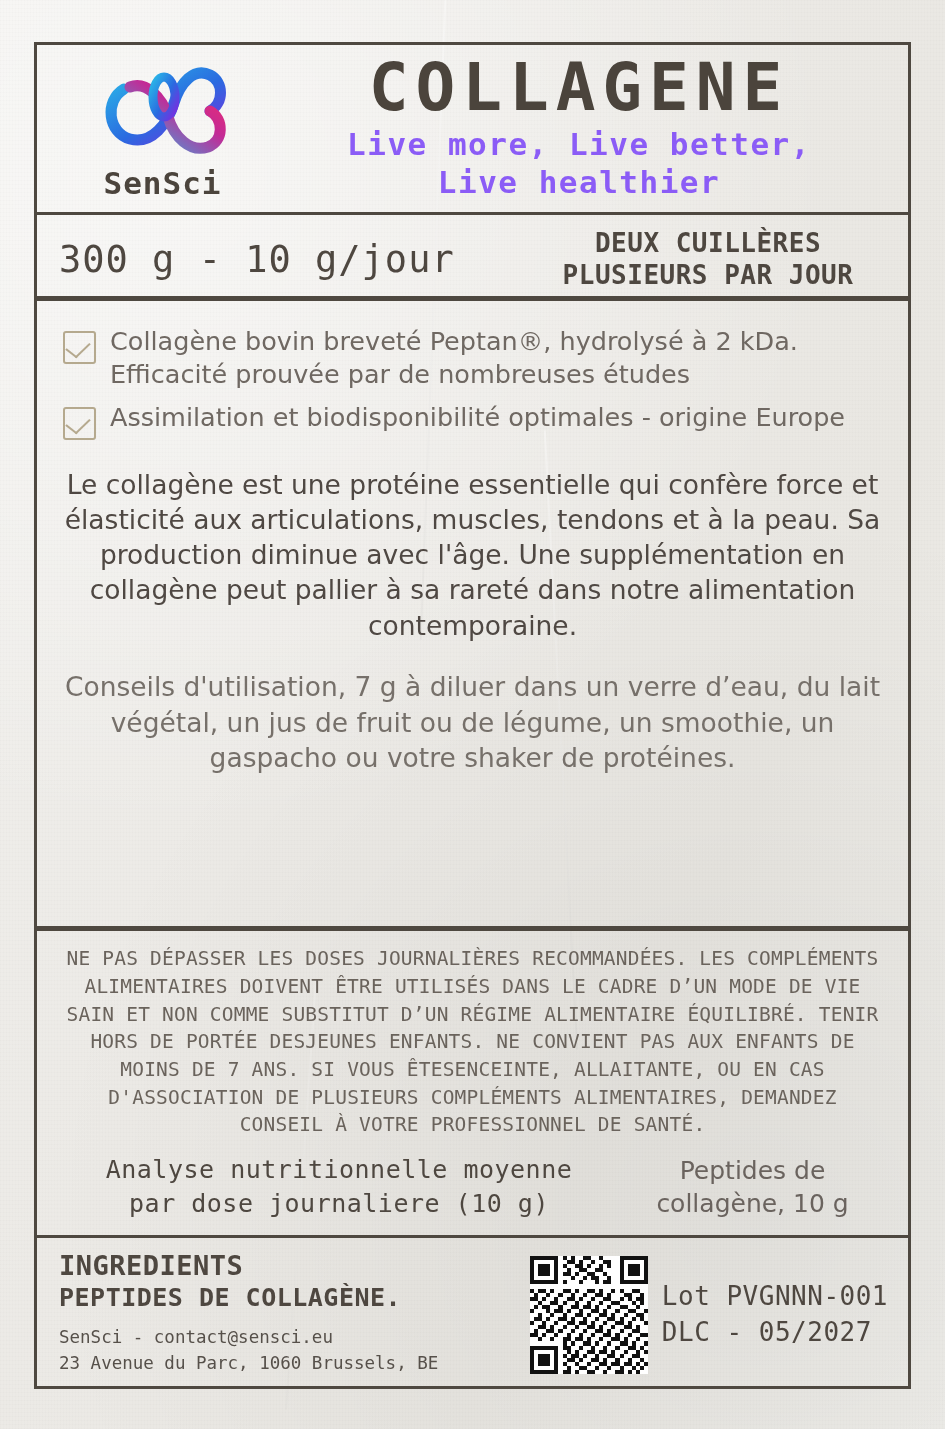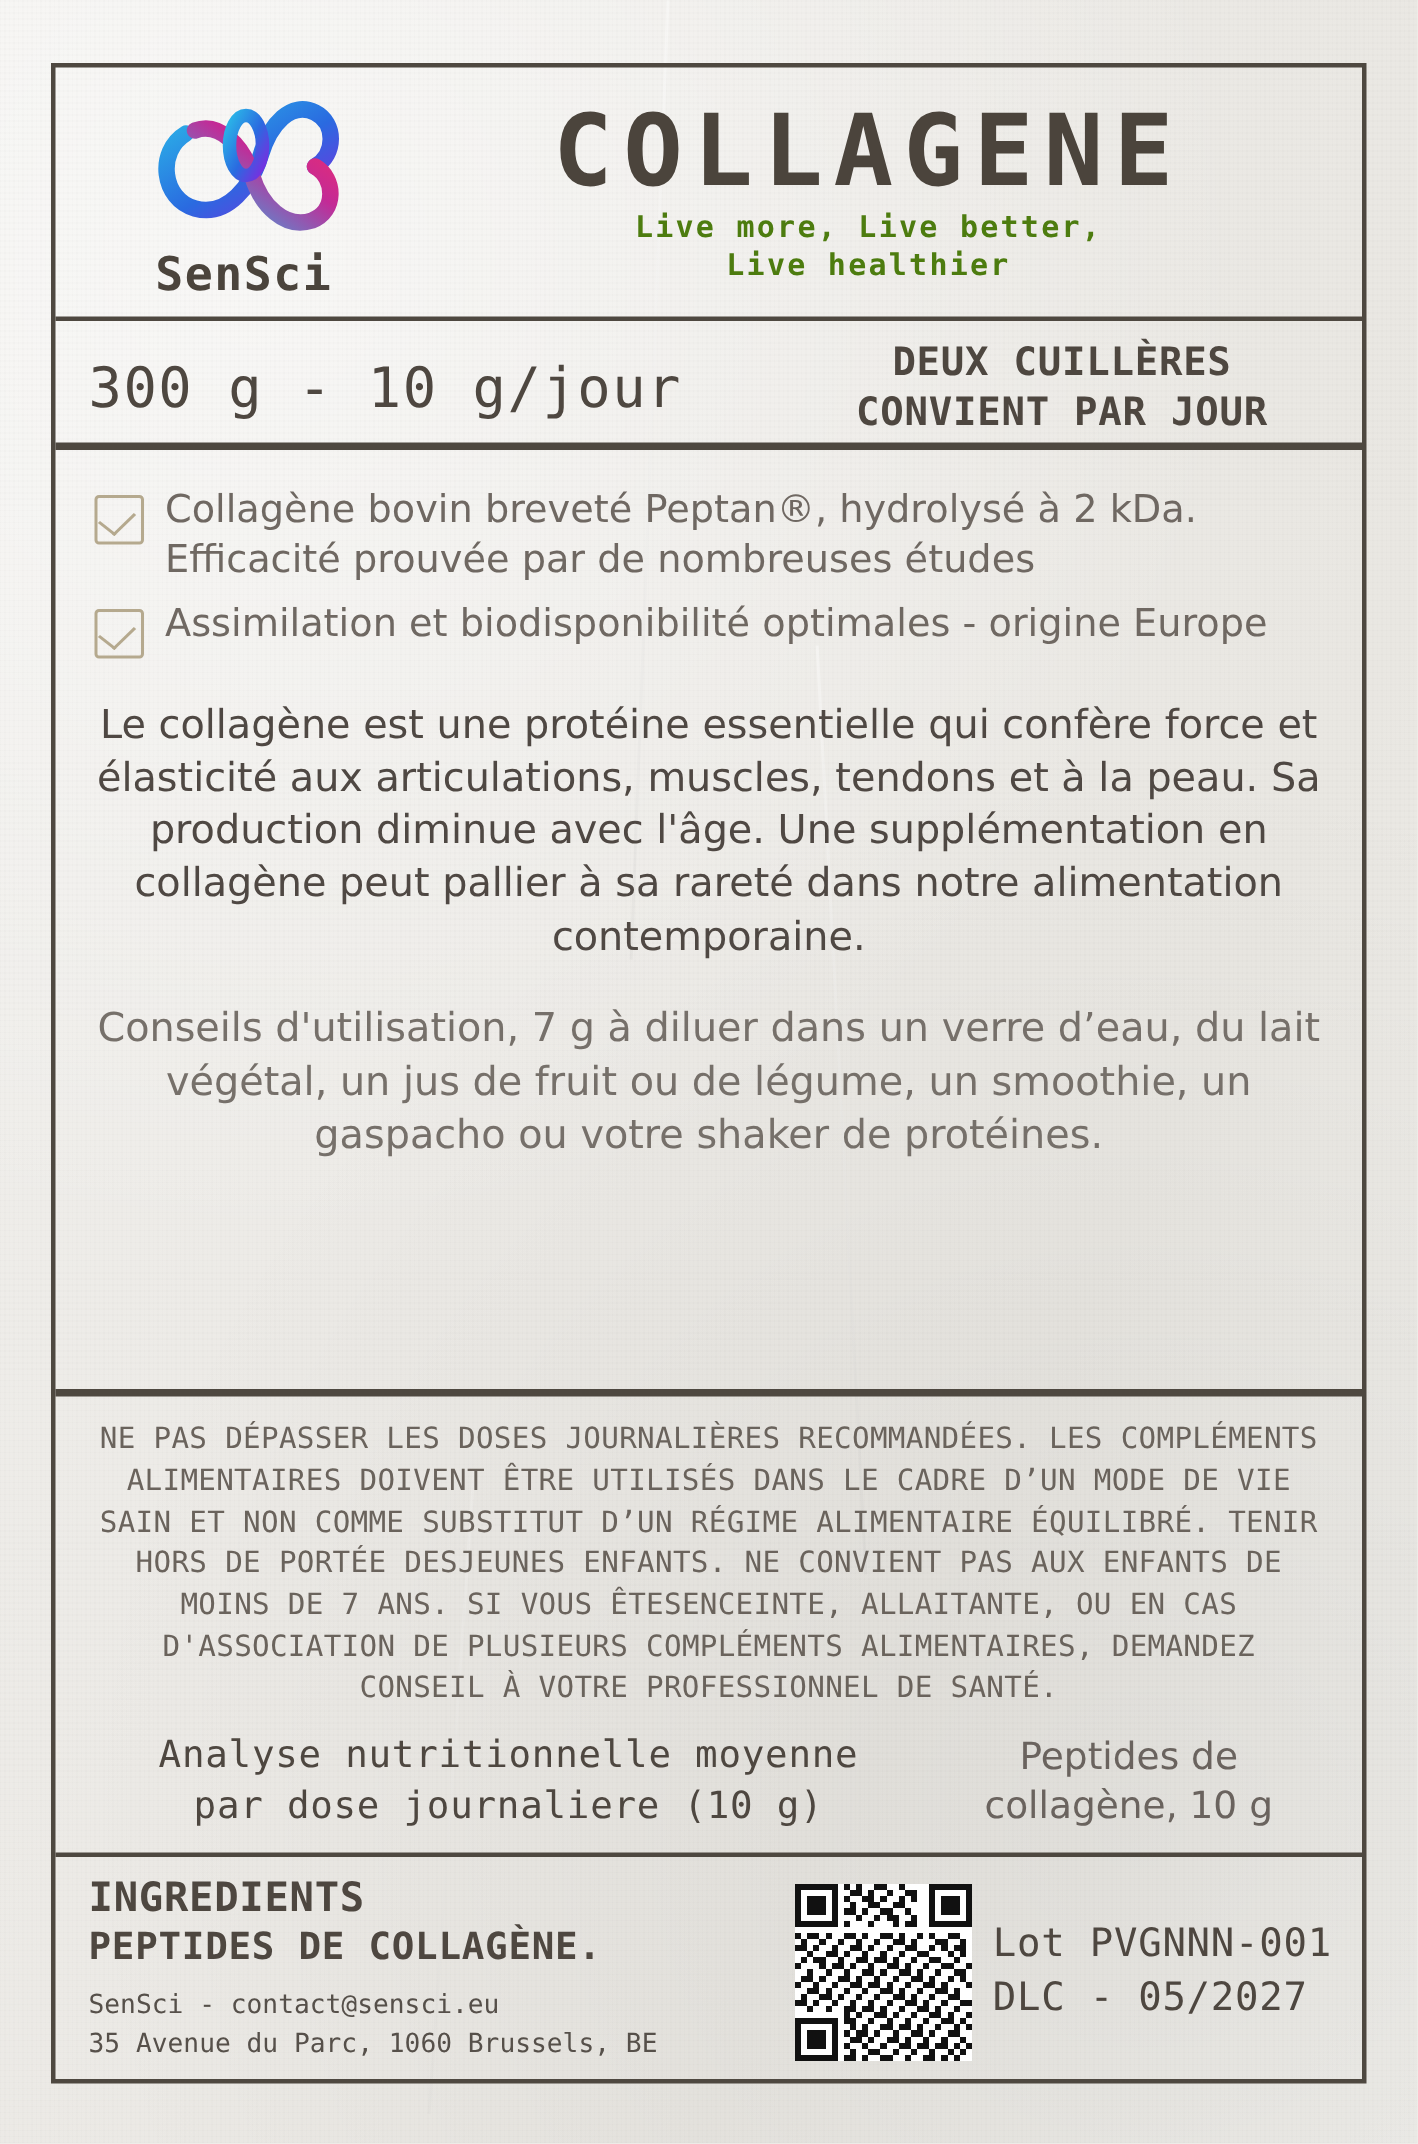--- a/index.html
+++ b/index.html
@@ -100,23 +100,23 @@
     font-weight: bold;
     font-size: 66px;
     letter-spacing: 7px;
     color: #4b443c;
     line-height: 1.05;
     margin-bottom: 4px;
   }
   .tagline {
     font-family: "DejaVu Sans Mono", monospace;
     font-weight: bold;
-    font-size: 20px;
+    font-size: 31px;
     letter-spacing: 1.5px;
-    color: #4d7c0f;
+    color: #8b5cf6;
     line-height: 1.22;
   }
 
   
   .dose-row {
     display: flex;
     align-items: center;
     padding: 12px 20px 4px 22px;
     flex: none;
   }
@@ -313,21 +313,21 @@
       <div class="tagline">Live healthier</div>
     </div>
   </div>
 
   <div class="divider"></div>
 
   <div class="dose-row">
     <div class="dose-main">300 g - 10 g/jour</div>
     <div class="dose-note">
       <div>DEUX CUILLÈRES</div>
-      <div>CONVIENT PAR JOUR</div>
+      <div>PLUSIEURS PAR JOUR</div>
     </div>
   </div>
 
   <div class="divider thick"></div>
 
   <div class="body-sec">
     <div class="bullets">
       <div class="bullet">
         <span class="check"></span>
         <span class="bullet-text">Collagène bovin breveté Peptan®, hydrolysé à 2 kDa. Efficacité prouvée par de nombreuses études</span>
@@ -354,21 +354,21 @@
   </div>
 
   <div class="divider"></div>
 
   <div class="footer">
     <div class="footer-left">
       <div class="ing-head">INGREDIENTS</div>
       <div class="ing-body">PEPTIDES DE COLLAGÈNE.</div>
       <div class="addr">
         <div>SenSci - contact@sensci.eu</div>
-        <div>35 Avenue du Parc, 1060 Brussels, BE</div>
+        <div>23 Avenue du Parc, 1060 Brussels, BE</div>
       </div>
     </div>
     <div class="footer-right">
       <span class="qr">
         <svg viewBox="0 0 29 29" width="118" height="118" shape-rendering="crispEdges" aria-hidden="true">
           <rect width="29" height="29" fill="#ffffff"></rect>
           <g fill="#111111">
             <rect x="0" y="0" width="7" height="1"></rect>
               <rect x="0" y="6" width="7" height="1"></rect>
             <rect x="0" y="0" width="1" height="7"></rect>

